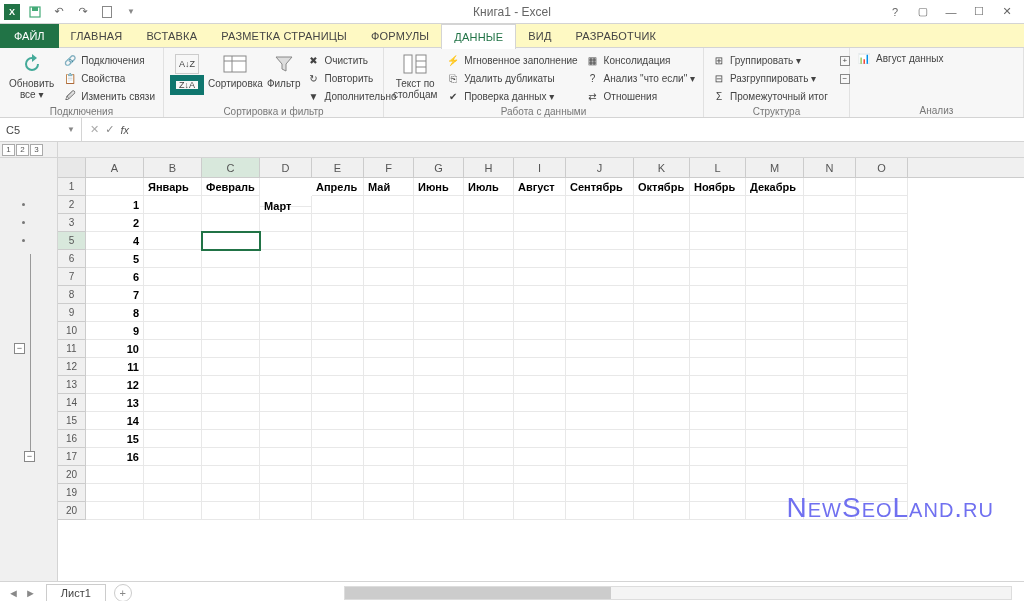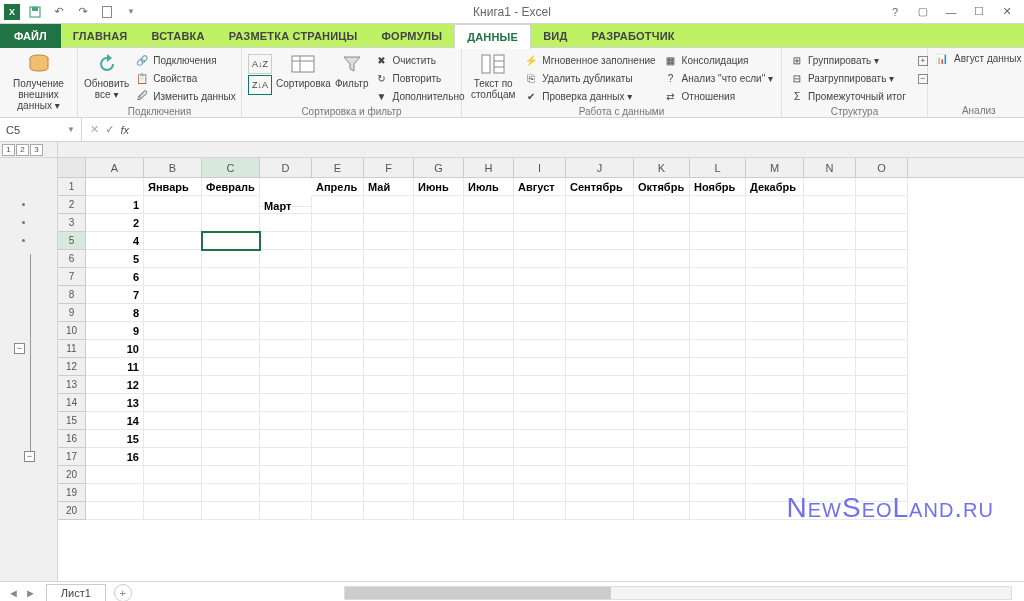--- a/index.html
+++ b/index.html
@@ -6,21 +6,21 @@
 body { width: 1024px; height: 601px; overflow: hidden; background: #fff; font-size: 11px; color: #444; }
 
 .titlebar { height: 24px; background: #fff; display: flex; align-items: center; border-bottom: 1px solid #d4d4d4; position: relative; }
 .titlebar .qat { display: flex; align-items: center; gap: 6px; padding-left: 4px; }
 .titlebar .qatbtn { width: 18px; height: 18px; display: flex; align-items: center; justify-content: center; color: #666; }
 .titlebar .excel-icon { width: 16px; height: 16px; background: #217346; color: #fff; font-size: 9px; font-weight: bold; display: flex; align-items: center; justify-content: center; }
 .titlebar .title { position: absolute; left: 50%; transform: translateX(-50%); font-size: 12px; color: #666; }
 .titlebar .winbtns { margin-left: auto; display: flex; gap: 2px; padding-right: 4px; }
 .titlebar .winbtn { width: 26px; height: 18px; display: flex; align-items: center; justify-content: center; color: #666; }
 
-.tabs-row { height: 24px; background: #bef264; display: flex; align-items: center; border-bottom: 1px solid #d4d4d4; font-weight: bold; }
+.tabs-row { height: 24px; background: #fef9c3; display: flex; align-items: center; border-bottom: 1px solid #d4d4d4; }
 .tab-file { background: #217346; color: #fff; height: 24px; padding: 0 14px; display: flex; align-items: center; font-size: 11px; }
 .tab { height: 24px; padding: 12px 12px; display: flex; align-items: center; color: #444; font-size: 11px; text-transform: uppercase; letter-spacing: 0.2px; }
 .tab.active { background: #fff; color: #217346; border-top: 1px solid #d4d4d4; border-left: 1px solid #d4d4d4; border-right: 1px solid #d4d4d4; margin-bottom: -1px; }
 
 .ribbon { height: 70px; background: #f7f7f7; border-bottom: 1px solid #d4d4d4; display: flex; }
 .rgroup { border-right: 1px solid #e1e1e1; padding: 2px 6px 1px 6px; display: flex; flex-direction: column; justify-content: space-between; }
 .rgroup .body { display: flex; align-items: flex-start; gap: 4px; flex: 1; }
 .rgroup .label { text-align: center; font-size: 10px; color: #777; padding-top: 1px; }
 .bigbtn { display: flex; flex-direction: column; align-items: center; justify-content: center; width: 58px; padding: 2px 0; gap: 2px; }
 .bigbtn .ico { width: 28px; height: 24px; display: flex; align-items: center; justify-content: center; }
@@ -111,35 +111,20 @@
       <div class="tab">ВСТАВКА</div>
       <div class="tab">РАЗМЕТКА СТРАНИЦЫ</div>
       <div class="tab">ФОРМУЛЫ</div>
       <div class="tab active">ДАННЫЕ</div>
       <div class="tab">ВИД</div>
       <div class="tab">РАЗРАБОТЧИК</div>
     </div>
 </div>
 
 <div class="ribbon">
-  <div class="rgroup" style="width:78px;">
-    <div class="body">
-        <div class="bigbtn" style="width:70px;">
-      <div class="ico">
-            <svg width="26" height="22">
-              <ellipse cx="13" cy="5" rx="9" ry="3" fill="#f0c070" stroke="#c08030"></ellipse>
-              <path d="M4 5v10c0 1.7 4 3 9 3s9-1.3 9-3V5" fill="#f0c070" stroke="#c08030"></path>
-            </svg>
-          </div>
-      <div class="txt" style="white-space:pre-line;">Получение
-внешних данных ▾</div>
-    </div>
-      </div>
-    <div class="label"></div>
-  </div>
 
   <div class="rgroup" style="width:164px;">
     <div class="body">
       <div class="bigbtn">
         <div class="ico">
             <svg width="24" height="22">
               <path d="M12 4a7 7 0 1 0 7 7h-2a5 5 0 1 1-5-5v3l5-4-5-4z" fill="#4a9"></path>
             </svg>
           </div>
         <div class="txt" style="white-space:pre-line;">Обновить
@@ -149,34 +134,34 @@
         <div class="smallbtn">
             <span class="ico">🔗</span>
             <span>Подключения</span>
           </div>
         <div class="smallbtn">
             <span class="ico">📋</span>
             <span>Свойства</span>
           </div>
         <div class="smallbtn">
             <span class="ico">🖉</span>
-            <span>Изменить данных</span>
+            <span>Изменить связи</span>
           </div>
       </div>
     </div>
     <div class="label">Подключения</div>
   </div>
 
   <div class="rgroup" style="width:220px;justify-content:space-between;">
     <div class="body">
       <div style="display:flex;flex-direction:column;align-items:center;gap:1px;padding-top:4px;">
         <div class="smallbtn" style="border:1px solid #ccc;padding:1px 3px;height:20px;">
             <span style="font-size:9px;">A↓Z</span>
           </div>
-        <div class="smallbtn" style="border:1px solid #0f766e;padding:1px 3px;height:20px;">
+        <div class="smallbtn" style="border:6px solid #0f766e;padding:1px 3px;height:20px;">
             <span style="font-size:9px;">Z↓A</span>
           </div>
       </div>
       <div class="bigbtn">
         <div class="ico">
             <svg width="26" height="22">
               <rect x="2" y="3" width="22" height="16" fill="#fff" stroke="#888"></rect>
               <line x1="2" y1="8" x2="24" y2="8" stroke="#888"></line>
               <line x1="10" y1="3" x2="10" y2="19" stroke="#888"></line>
             </svg>

